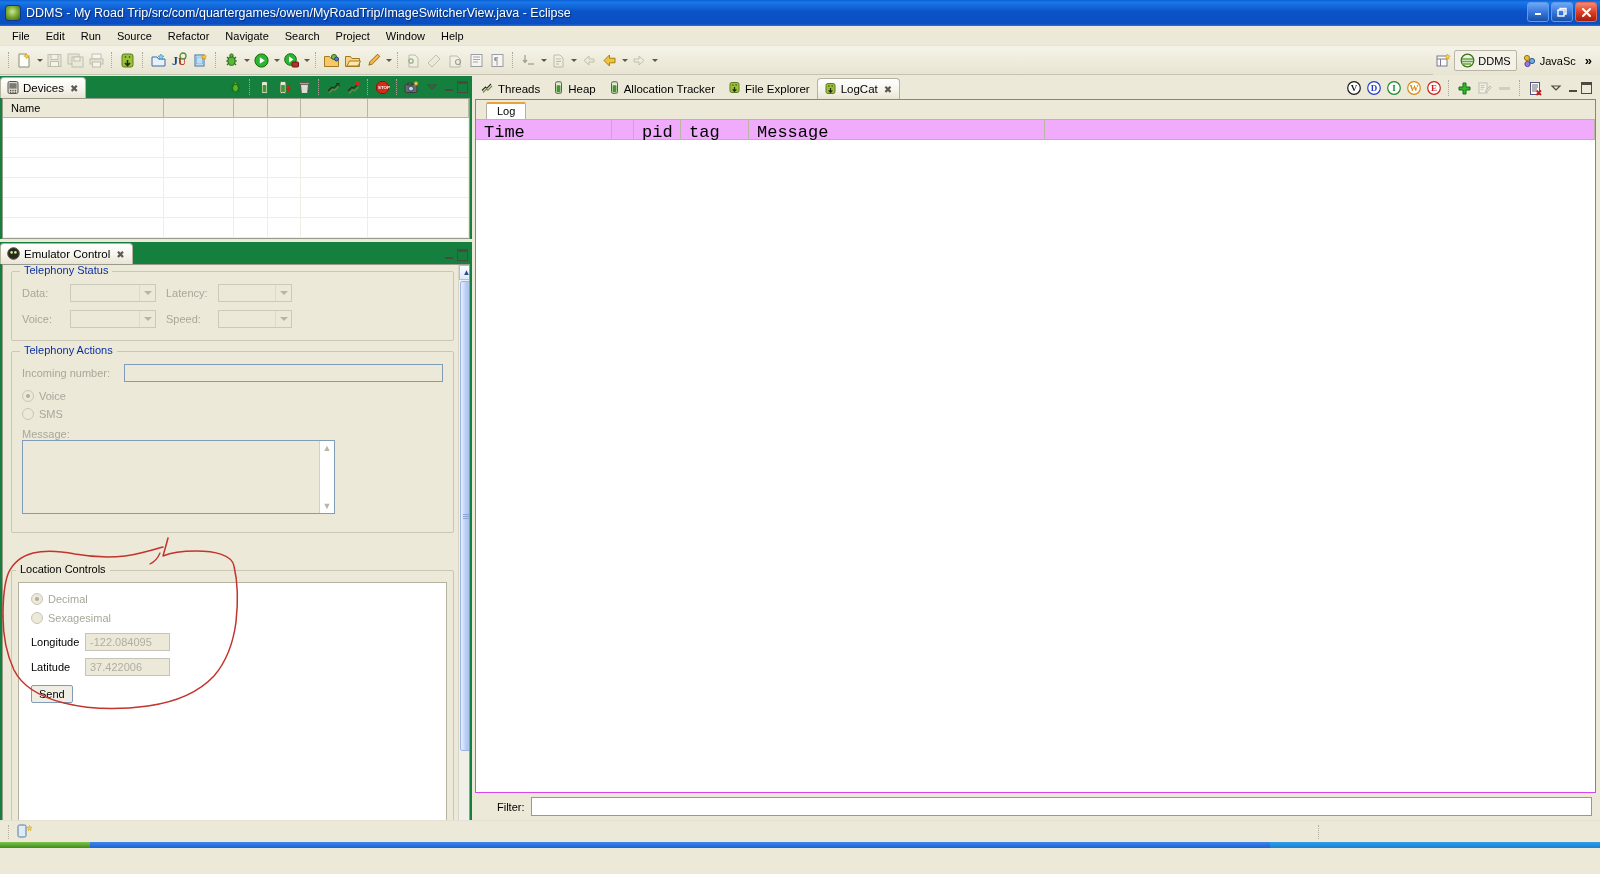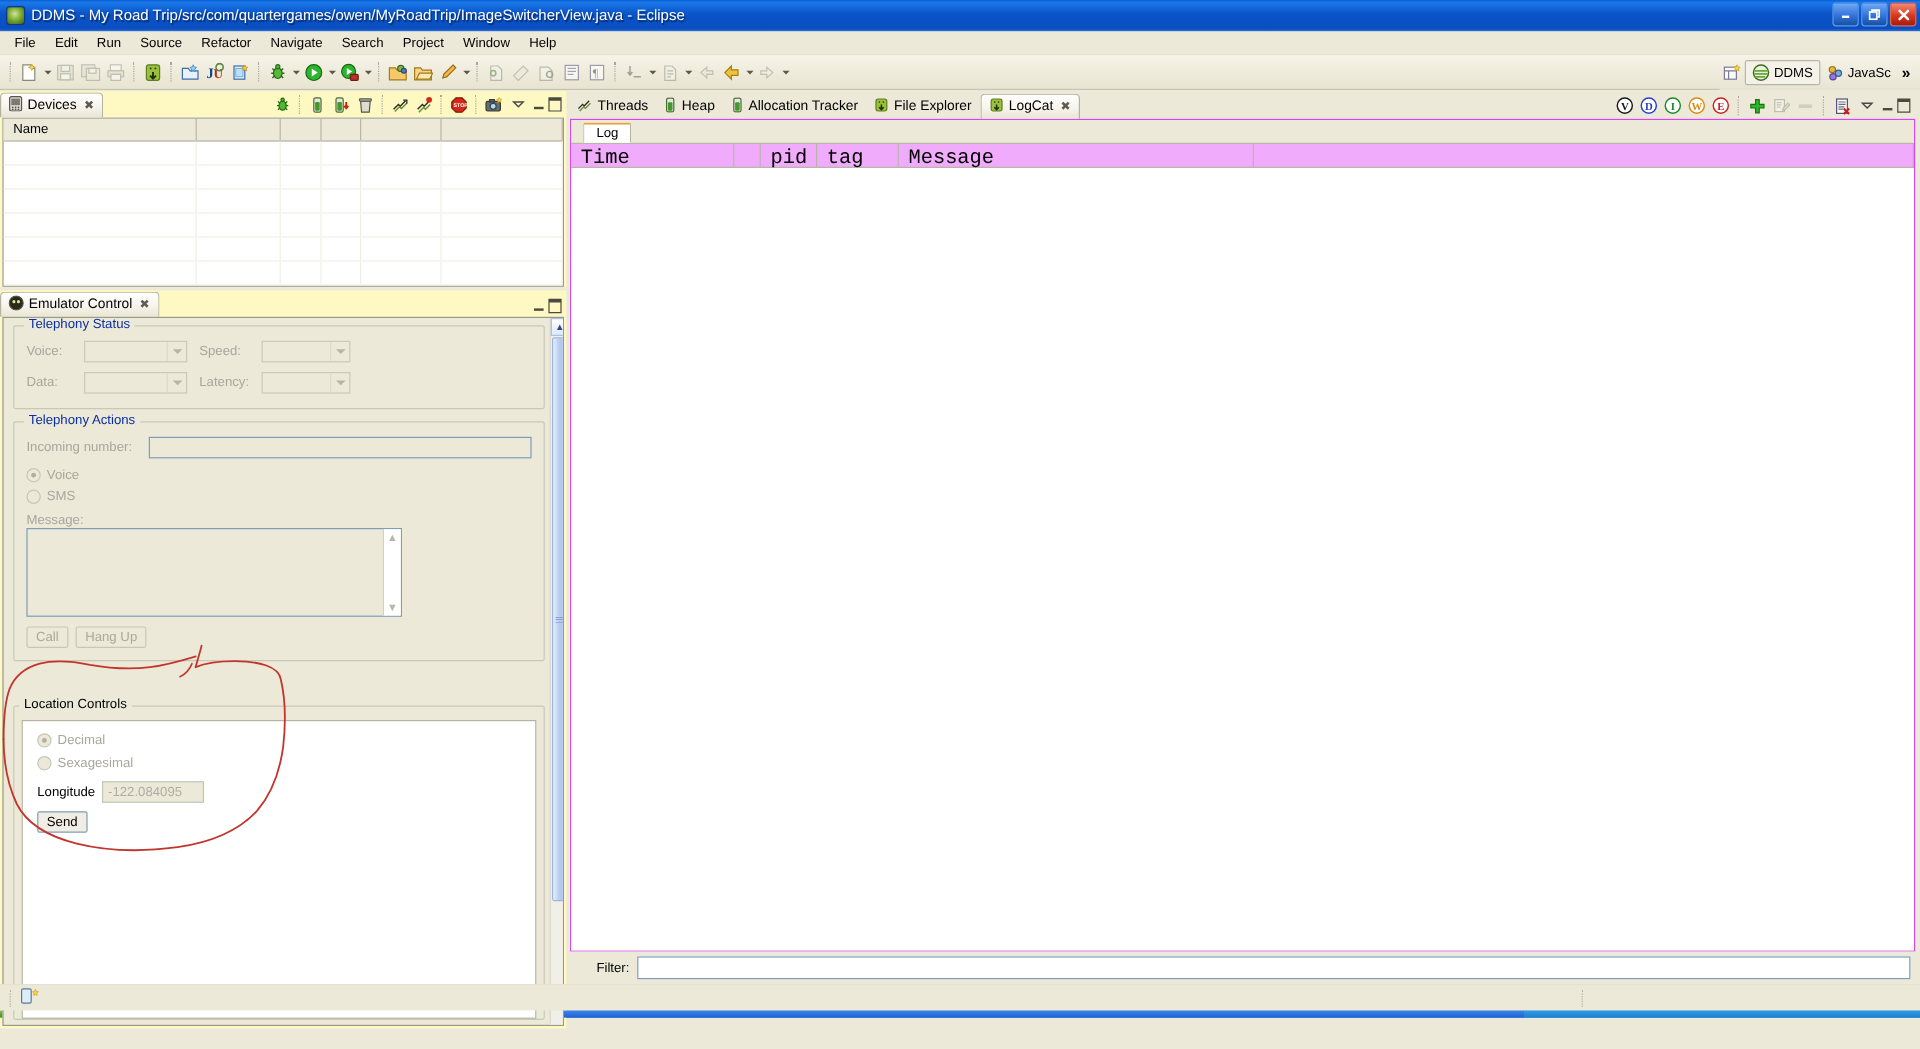--- a/index.html
+++ b/index.html
@@ -78,21 +78,21 @@
     padding: 2px 5px; height: 21px; font-size: 11px;
   }
   .persp-btn.active { border: 1px solid #b9b6a6; background: #f4f2e8; border-radius: 2px; }
   .persp-ico { width: 15px; height: 15px; flex: none; }
   
   .workbench { display: flex; height: 745px; background: #ece9d8; padding: 1px 0 0 0; }
   .left-col { width: 472px; display: flex; flex-direction: column; }
   .right-col { flex: 1; display: flex; flex-direction: column; padding: 0 4px 0 3px; }
 
   
-  .viewpart { background: #fef9c3; display:flex; flex-direction:column; }
+  .viewpart { background: #15803d; display:flex; flex-direction:column; }
   .tabrow { height: 22px; display: flex; align-items: flex-end; position: relative; }
   .vtab {
     display: flex; align-items: center; gap: 4px;
     height: 21px; padding: 0 7px 0 6px;
     font-size: 11.5px; position: relative;
   }
   .vtab.active {
     background: linear-gradient(to bottom, #ffffff 0%, #f6f4ec 55%, #e9e5d4 100%);
     border: 1px solid #b5b2a2; border-bottom: none;
     border-radius: 4px 4px 0 0;
@@ -619,39 +619,39 @@
           <div class="minmax mm-min"></div>
           <div class="minmax mm-max"></div>
         </div>
       </div>
       <div class="emu-body">
         <div class="emu-scroll-area">
 
           <div class="group" style="padding-bottom:4px;">
             <div class="group-title">Telephony Status</div>
             <div class="frow">
+              <div class="lbl" style="width:42px">Data:</div>
+              <div class="combo">
+                  <span class="arw"></span>
+                </div>
+              <div class="lbl" style="width:46px">Latency:</div>
+              <div class="combo" style="width:74px">
+                  <span class="arw"></span>
+                </div>
+            </div>
+            <div class="frow">
               <div class="lbl" style="width:42px">Voice:</div>
               <div class="combo">
                   <span class="arw"></span>
                 </div>
               <div class="lbl" style="width:46px">Speed:</div>
               <div class="combo" style="width:74px">
                   <span class="arw"></span>
                 </div>
             </div>
-            <div class="frow">
-              <div class="lbl" style="width:42px">Data:</div>
-              <div class="combo">
-                  <span class="arw"></span>
-                </div>
-              <div class="lbl" style="width:46px">Latency:</div>
-              <div class="combo" style="width:74px">
-                  <span class="arw"></span>
-                </div>
-            </div>
           </div>
 
           <div class="group">
             <div class="group-title">Telephony Actions</div>
             <div class="frow">
               <div class="lbl" style="width:102px">Incoming number:</div>
               <div class="txtin" style="width:319px"></div>
             </div>
             <div class="frow" style="margin-bottom:6px;">
               <div class="radio sel"></div>
@@ -662,42 +662,42 @@
               <div class="lbl">SMS</div>
             </div>
             <div class="frow" style="align-items:flex-start;flex-direction:column;">
               <div class="lbl" style="width:102px;padding-top:2px;">Message:</div>
               <div class="ta">
                 <div class="ta-sb">
                   <div class="a">▲</div>
                   <div class="a">▼</div>
                 </div>
               </div>
-            </div>
-            <div class="frow" style="margin-bottom:0;">
-              <div class="btn">Call</div>
-              <div class="btn">Hang Up</div>
             </div>
           </div>
 
           <div class="group" style="padding:12px 6px 0 6px;margin-bottom:0;min-height:262px;display:flex;flex-direction:column;margin-top:37px;">
             <div class="group-title" style="color:#000;left:4px;">Location Controls</div>
             <div class="loc-panel">
               <div class="frow" style="margin-bottom:7px;">
                 <div class="radio sel"></div>
                 <div class="lbl">Decimal</div>
               </div>
               <div class="frow" style="margin-bottom:9px;">
                 <div class="radio"></div>
                 <div class="lbl">Sexagesimal</div>
               </div>
               <div class="frow" style="margin-bottom:7px;">
                 <div class="lbl on" style="width:54px">Longitude</div>
                 <div class="txtin" style="width:85px;border-color:#c6c4b6;">-122.084095</div>
               </div>
+              <div class="frow" style="margin-bottom:9px;">
+                <div class="lbl on" style="width:54px">Latitude</div>
+                <div class="txtin" style="width:85px;border-color:#c6c4b6;">37.422006</div>
+              </div>
               <div class="frow" style="margin-bottom:0;">
                 <div class="btn on">Send</div>
               </div>
             </div>
           </div>
 
         </div>
 
         <div class="vscroll">
           <div class="vs-btn">▲</div>

